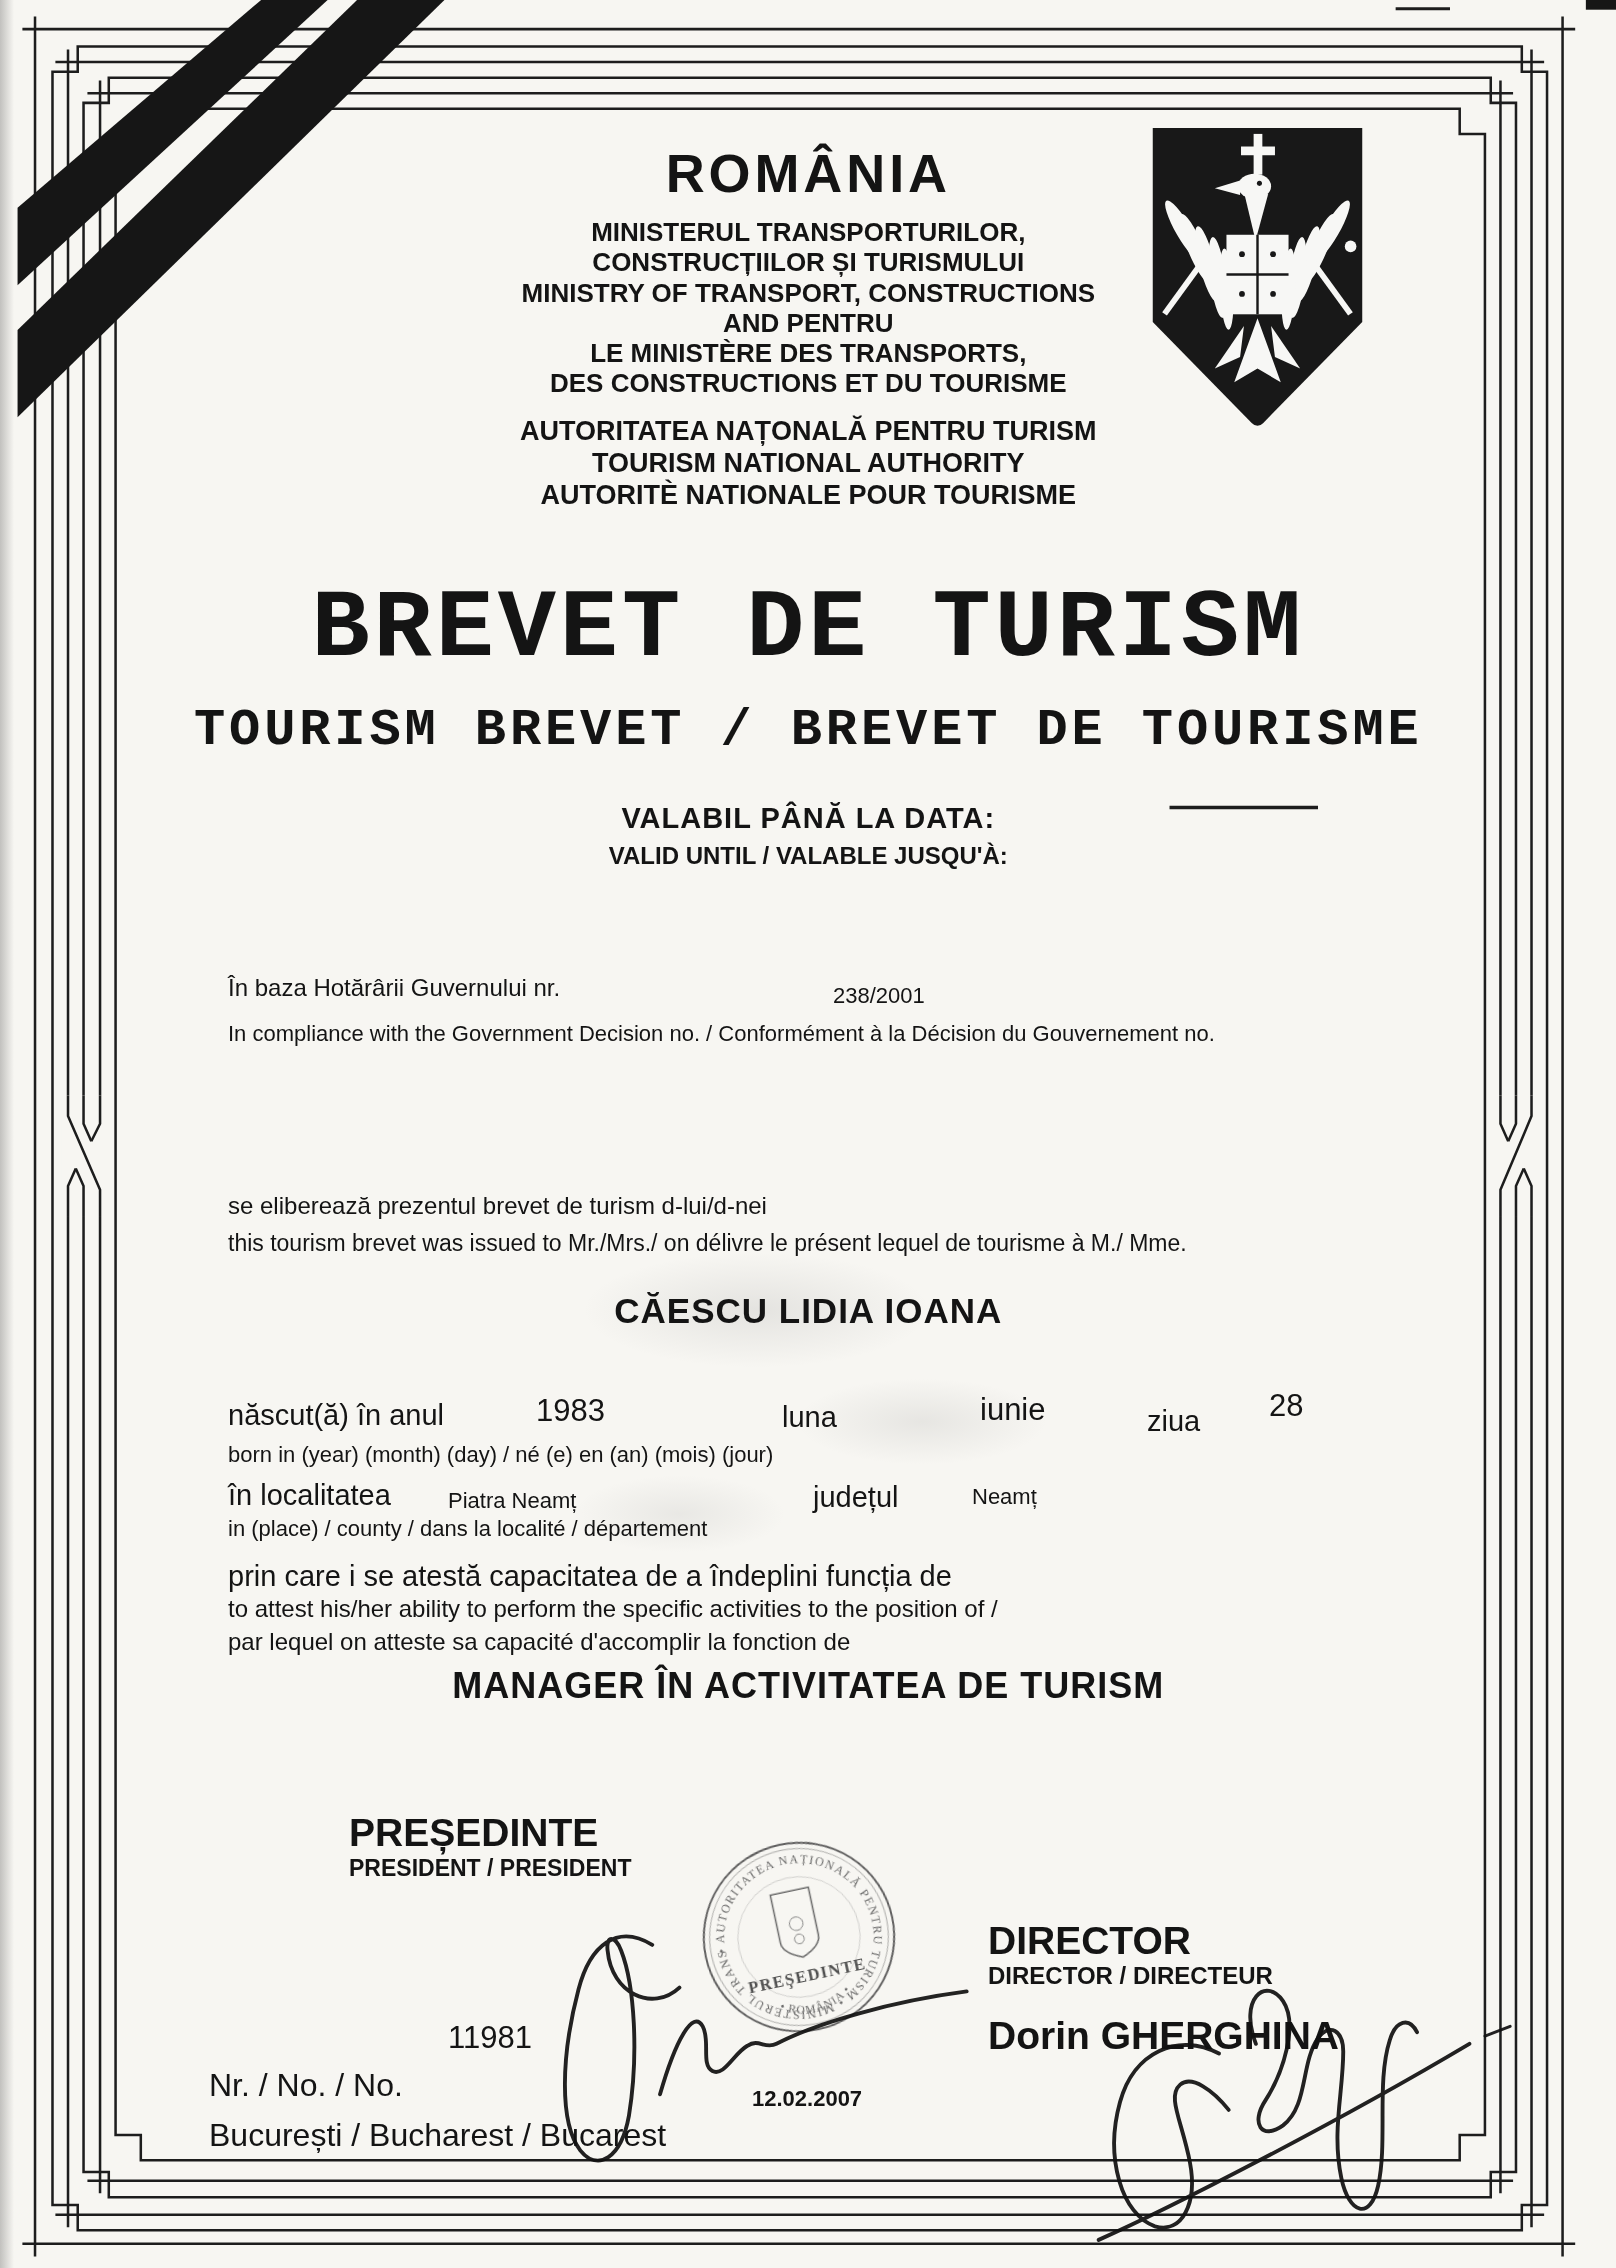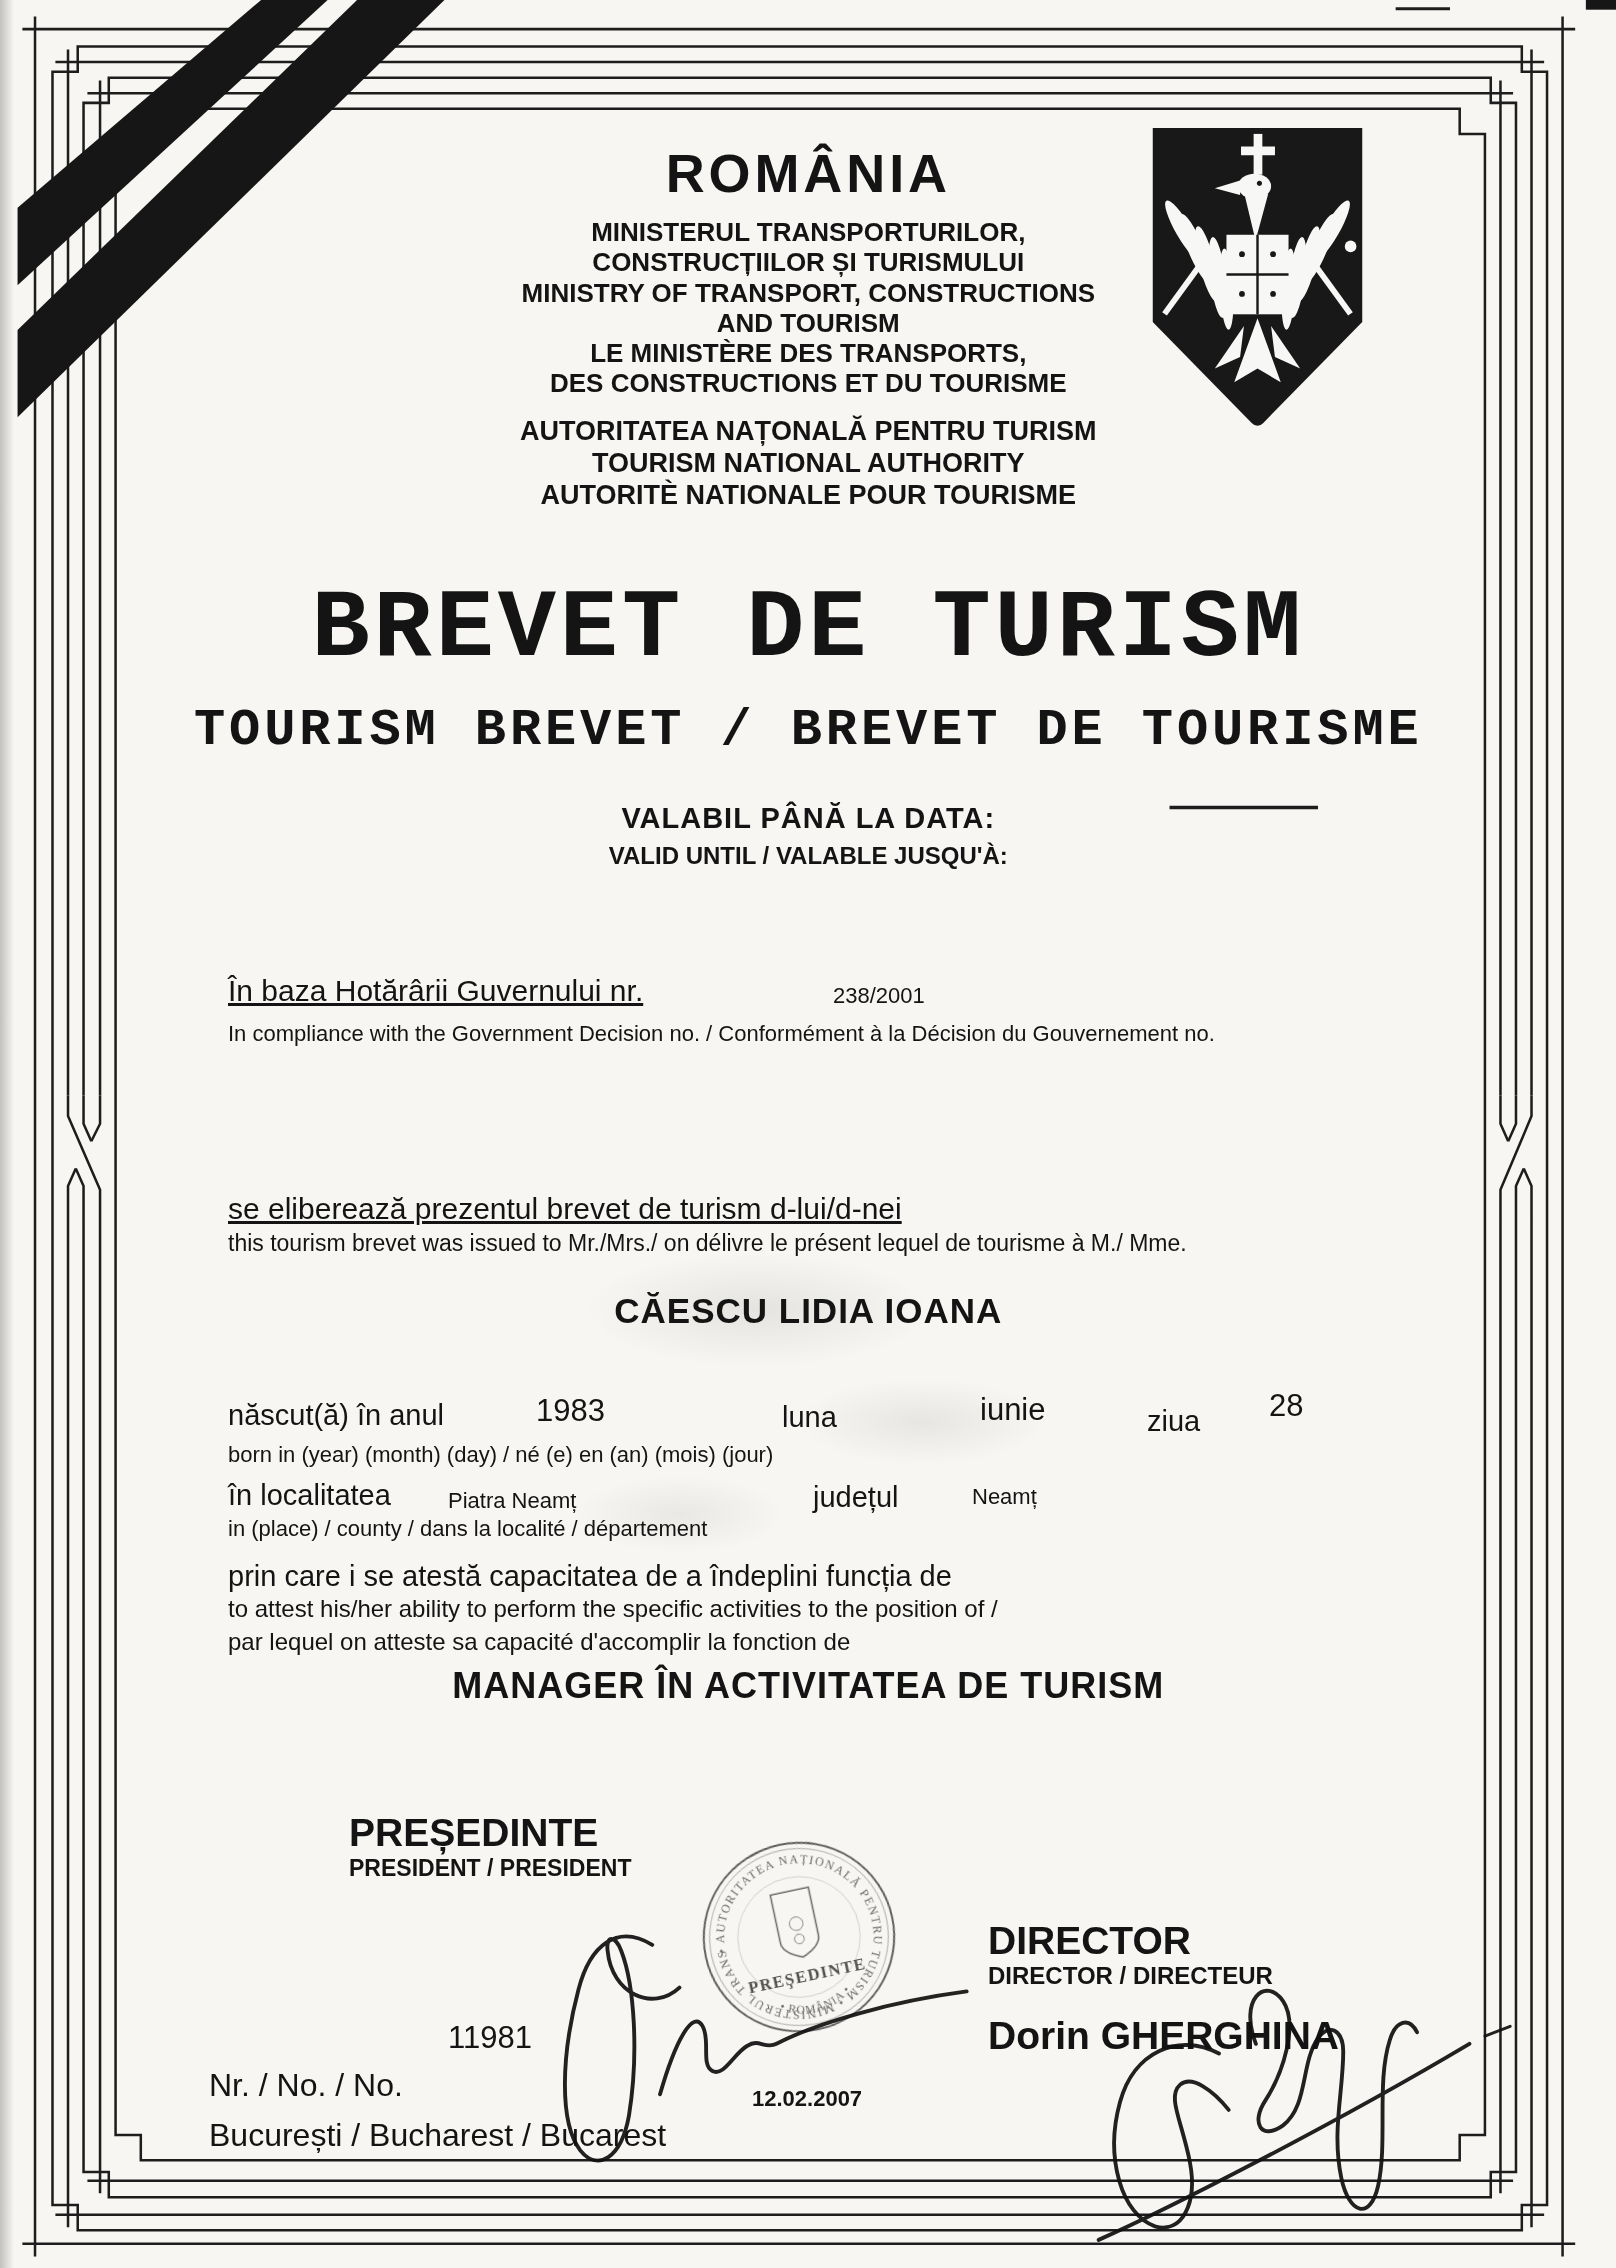--- a/index.html
+++ b/index.html
@@ -13,21 +13,21 @@
   .serifT{font-family:Liberation Mono, monospace;font-weight:bold;}
   .fs100{font-size:97px;letter-spacing:3.9px;}
   .fs54{font-size:52px;letter-spacing:3.9px;}
   .fs56{font-size:54px;letter-spacing:3.9px;}
   .fs40{font-size:39px;}
   .fs37{font-size:36px;letter-spacing:1px;}
   .fs36{font-size:35px;letter-spacing:1px;}
   .fs34{font-size:22px;margin-top:15px;}
   .fs33{font-size:32px;}
   .fs32{font-size:31px;}
-  .fs31{font-size:30px;text-decoration:underline;}
+  .fs31{font-size:24px;}
   .fs30{font-size:29px;}
   .fs28{font-size:27px;line-height:33px;text-align:center;}
   .fs27{font-size:26px;line-height:30px;}
   .fs25{font-size:24px;}
   .fs24{font-size:23px;}
   .fs23{font-size:22px;}
   svg.overlay{position:absolute;left:0;top:0;pointer-events:none;}
   .smudge{position:absolute;pointer-events:none;}
 </style>
 </head>
@@ -118,21 +118,21 @@
       <circle cx="100" cy="177" r="3"></circle>
         <circle cx="132" cy="177" r="3"></circle>
       <circle cx="118" cy="63" r="2.6"></circle>
     </g>
   </svg>
 
   <div class="t b ctr fs56" style="top:142px;">ROMÂNIA</div>
   <div class="t b ctr fs27" style="top:217px;">MINISTERUL TRANSPORTURILOR,</div>
   <div class="t b ctr fs27" style="top:247px;">CONSTRUCȚIILOR ȘI TURISMULUI</div>
   <div class="t b ctr fs27" style="top:278px;">MINISTRY OF TRANSPORT, CONSTRUCTIONS</div>
-  <div class="t b ctr fs27" style="top:308px;">AND TOURISM</div>
+  <div class="t b ctr fs27" style="top:308px;">AND PENTRU</div>
   <div class="t b ctr fs27" style="top:338px;">LE MINISTÈRE DES TRANSPORTS,</div>
   <div class="t b ctr fs27" style="top:368px;">DES CONSTRUCTIONS ET DU TOURISME</div>
   <div class="t b ctr fs28" style="top:415px;">AUTORITATEA NAȚONALĂ PENTRU TURISM</div>
   <div class="t b ctr fs28" style="top:447px;">TOURISM NATIONAL AUTHORITY</div>
   <div class="t b ctr fs28" style="top:479px;">AUTORITÈ NATIONALE POUR TOURISME</div>
 
   <div class="t serifT ctr fs100" style="top:574px;">BREVET DE TURISM</div>
   <div class="t serifT ctr fs54" style="top:701px;">TOURISM BREVET / BREVET DE TOURISME</div>
 
   <div class="t b ctr fs30" style="top:802px;letter-spacing:1px;">VALABIL PÂNĂ LA DATA:</div>

